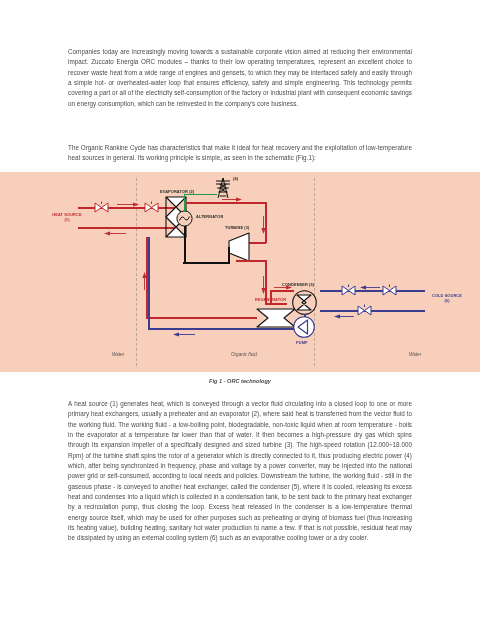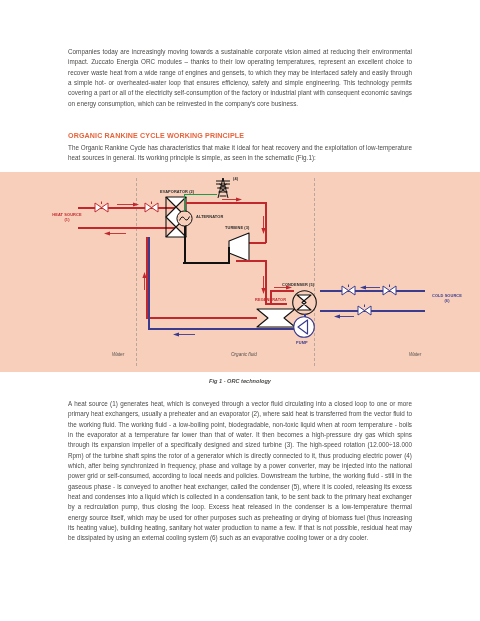--- a/index.html
+++ b/index.html
@@ -70,21 +70,20 @@
 </style>
 </head>
 <body>
 
 <div class="page">
 
   <div class="col intro">
     <p class="body">Companies today are increasingly moving towards a sustainable corporate vision aimed at reducing their environmental impact. Zuccato Energia ORC modules – thanks to their low operating temperatures, represent an excellent choice to recover waste heat from a wide range of engines and gensets, to which they may be interfaced safely and easily through a simple hot- or overheated-water loop that ensures efficiency, safety and simple engineering. This technology permits covering a part or all of the electricity self-consumption of the factory or industrial plant with consequent economic savings on energy consumption, which can be reinvested in the company's core business.</p>
   </div>
 
-  <div class="sectionhead">ORGANIC RANKINE CYCLE WORKING PRINCIPLE</div>
 
   <div class="col lede">
     <p class="body">The Organic Rankine Cycle has characteristics that make it ideal for heat recovery and the exploitation of low-temperature heat sources in general. Its working principle is simple, as seen in the schematic (Fig.1):</p>
   </div>
 
   <div class="figure">
 
     <div class="vdash" style="left:136px;"></div>
     <div class="vdash" style="left:314px;"></div>
 

